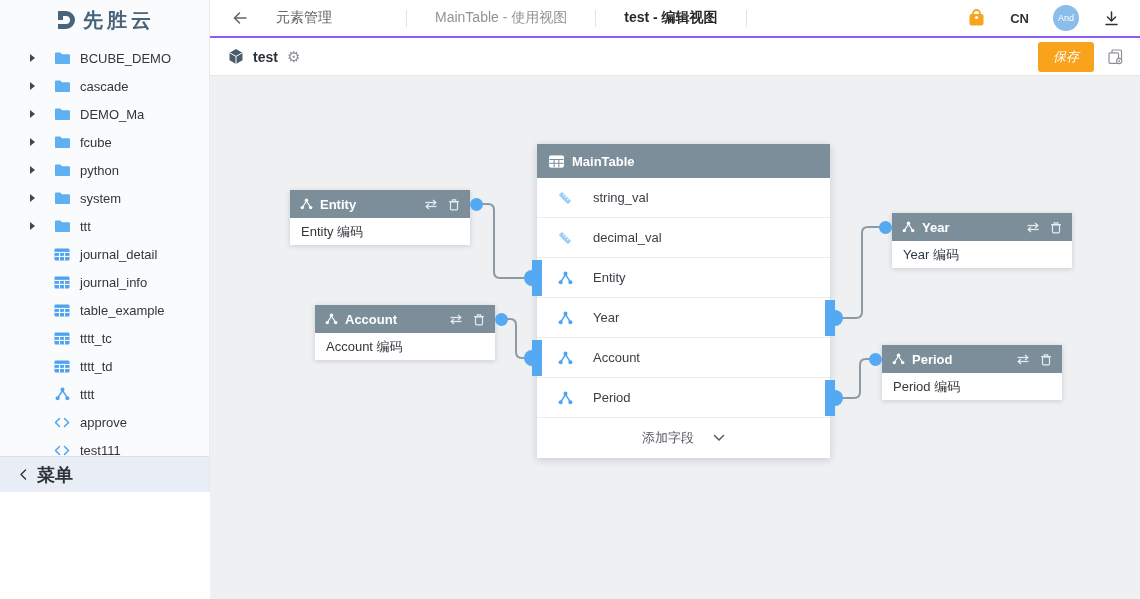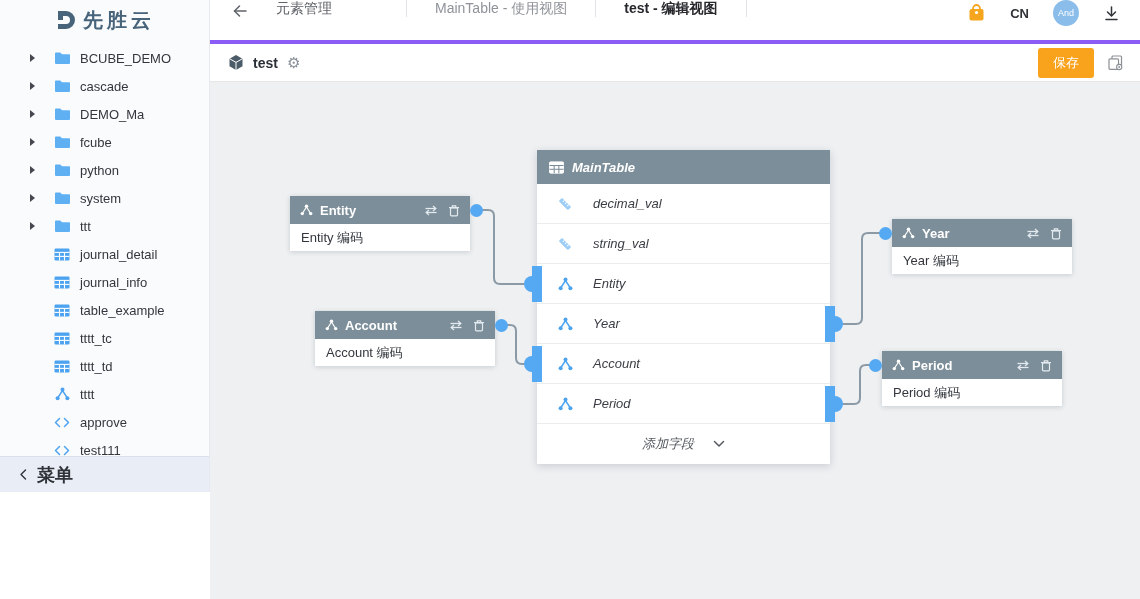--- a/index.html
+++ b/index.html
@@ -18,58 +18,58 @@
   .arrow-slot { width:23px; display:flex; align-items:center; }
   .tri { width:0; height:0; border-left:5px solid #45494f; border-top:4px solid transparent; border-bottom:4px solid transparent; }
   .t-icon { width:18px; height:16px; display:flex; align-items:center; justify-content:center; }
   .t-label { margin-left:9px; font-size:13px; color:#33373d; white-space:nowrap; }
   .side-bottom { height:36px; background:#e9edf6; border-top:1px solid #dbe1ec;
     display:flex; align-items:center; padding-left:18px; gap:8px; cursor:pointer; }
   .side-bottom span { font-size:18px; color:#2f3338; font-weight:600; }
 
   
   .main-col { flex:1; display:flex; flex-direction:column; }
-  .topbar { height:44px; background:#fff; border-bottom:4px solid #8b5cf6;
-    display:flex; align-items:flex-start; }
+  .topbar { height:38px; background:#fff; border-bottom:2px solid #8b5cf6;
+    display:flex; align-items:center; }
   .back-btn { margin-left:18px; width:22px; height:22px; display:flex; align-items:center; justify-content:center; cursor:pointer; }
   .page-title { margin-left:26px; font-size:14px; color:#5f6368; }
   .tab-sep { width:1px; height:17px; background:#e1e3e8; }
   .tab-sep.first { margin-left:74px; }
   .tab { padding:0 28px; font-size:14px; color:#8f9399; font-weight:500; cursor:pointer; white-space:nowrap; }
   .tab.active { color:#26282c; font-weight:700; }
   .top-right { margin-left:auto; margin-right:20px; display:flex; align-items:center; gap:24px; }
   .lang { font-size:13px; font-weight:600; color:#2f3338; cursor:pointer; }
   .avatar { width:26px; height:26px; border-radius:50%; background:#8abdea; color:#fff;
     font-size:9px; display:flex; align-items:center; justify-content:center; cursor:pointer; }
 
   .toolbar { height:38px; background:#fff; border-bottom:1px solid #e6e6e6;
     display:flex; align-items:center; }
   .cube-wrap { margin-left:18px; display:flex; align-items:center; }
   .view-name { margin-left:9px; font-size:14px; font-weight:700; color:#2b2f36; }
   .gear { margin-left:9px; font-size:15px; color:#8a909a; cursor:pointer; line-height:1; }
   .save-btn { margin-left:auto; background:#f9a21c; color:#fff; font-size:13px; border:none;
-    border-radius:3px; padding:6px 15px; cursor:pointer; font-family:inherit; }
+    border-radius:3px; padding:6px 15px; cursor:pointer; font-family:inherit;font-style:italic; }
   .save-layout { margin:0 16px 0 13px; cursor:pointer; display:flex; align-items:center; }
 
   
   .canvas { position:relative; flex:1; background:#eef0f2; overflow:hidden; }
   .wires { position:absolute; left:0; top:0; width:930px; height:523px; }
 
   .node { position:absolute; background:#fff; box-shadow:0 1px 5px rgba(31,45,61,.18); }
   .node-header { height:28px; background:#7c8e99; display:flex; align-items:center; padding:0 10px; }
   .node-header .nh-title { color:#fff; font-size:13px; font-weight:600; margin-left:7px; flex:1; }
   .nh-actions { display:flex; align-items:center; gap:10px; }
   .nh-actions svg { cursor:pointer; }
   .node-body { height:27px; display:flex; align-items:center; padding-left:11px;
     font-size:13px; color:#33373d; }
   .dim-node { width:180px; }
   .out-port, .in-port { position:absolute; top:8px; width:13px; height:13px; border-radius:50%; background:#55a9f2; }
   .out-port { right:-13px; } .in-port { left:-13px; }
 
-  .main-table { left:327px; top:68px; width:293px; box-shadow:0 2px 8px rgba(31,45,61,.18);font-style:italic; }
+  .main-table { left:327px; top:68px; width:293px; box-shadow:0 2px 8px rgba(31,45,61,.18); }
   .mt-header { height:34px; background:#7c8e99; display:flex; align-items:center; padding:0 12px; }
   .mt-title { color:#fff; font-size:13px; font-weight:600; margin-left:8px; }
   .mt-row { height:40px; display:flex; align-items:center; border-bottom:1px solid #ececec; background:#fff; }
   .mt-row .f-icon { margin-left:20px; width:16px; height:16px; display:flex; align-items:center; justify-content:center; }
   .mt-row .f-label { margin-left:20px; font-size:13px; color:#3a3e44; }
   .mt-add { height:40px; display:flex; align-items:center; justify-content:center; gap:19px;
     background:#fff; cursor:pointer; }
   .mt-add span { font-size:13px; color:#565b62; }
 
   .port-bar { position:absolute; width:10px; height:36px; background:#55a9f2; }
@@ -362,34 +362,34 @@
           <span class="f-icon">
               <svg width="16" height="16" viewBox="0 0 16 16">
                 <g transform="rotate(45 8 8)">
                   <rect x="1.5" y="5.8" width="13" height="4.6" rx="1" fill="#9bcdf7"></rect>
                   <line x1="5" y1="5.8" x2="5" y2="8" stroke="#fff" stroke-width="1"></line>
                   <line x1="8" y1="5.8" x2="8" y2="8" stroke="#fff" stroke-width="1"></line>
                   <line x1="11" y1="5.8" x2="11" y2="8" stroke="#fff" stroke-width="1"></line>
                 </g>
               </svg>
             </span>
-          <span class="f-label">decimal_val</span>
+          <span class="f-label">string_val</span>
         </div>
         <div class="mt-row">
           <span class="f-icon">
               <svg width="16" height="16" viewBox="0 0 16 16">
                 <g transform="rotate(45 8 8)">
                   <rect x="1.5" y="5.8" width="13" height="4.6" rx="1" fill="#9bcdf7"></rect>
                   <line x1="5" y1="5.8" x2="5" y2="8" stroke="#fff" stroke-width="1"></line>
                   <line x1="8" y1="5.8" x2="8" y2="8" stroke="#fff" stroke-width="1"></line>
                   <line x1="11" y1="5.8" x2="11" y2="8" stroke="#fff" stroke-width="1"></line>
                 </g>
               </svg>
             </span>
-          <span class="f-label">string_val</span>
+          <span class="f-label">decimal_val</span>
         </div>
         <div class="mt-row">
           <span class="f-icon">
               <svg width="15" height="14" viewBox="0 0 15 14">
                 <line x1="7.5" y1="3.5" x2="3" y2="10.5" stroke="#4da3f0" stroke-width="1.4"></line>
                 <line x1="7.5" y1="3.5" x2="12" y2="10.5" stroke="#4da3f0" stroke-width="1.4"></line>
                 <circle cx="7.5" cy="2.6" r="2" fill="#4da3f0"></circle>
                 <circle cx="2.6" cy="11.2" r="2" fill="#4da3f0"></circle>
                 <circle cx="12.4" cy="11.2" r="2" fill="#4da3f0"></circle>
               </svg>

